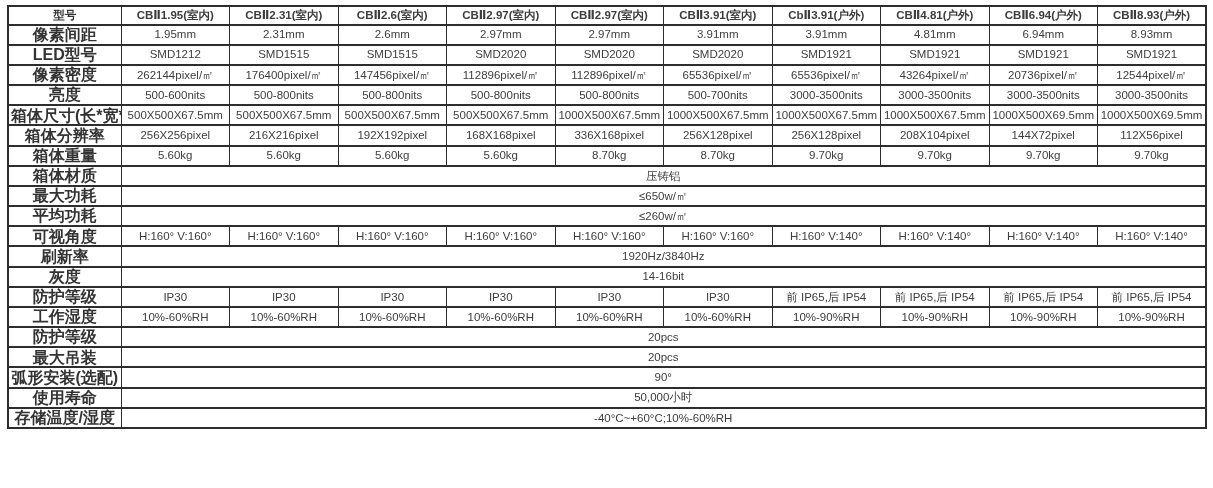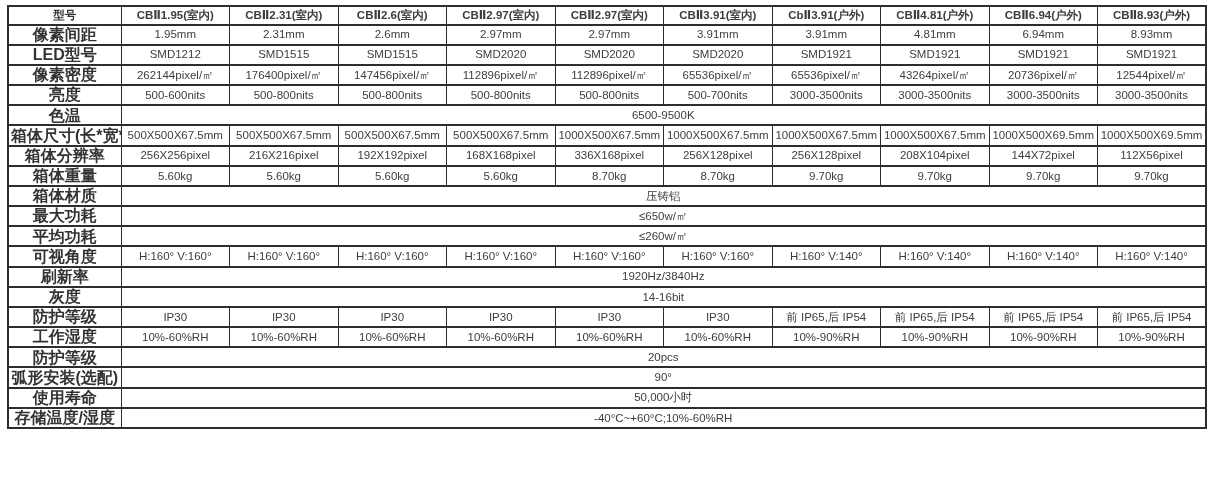--- a/index.html
+++ b/index.html
@@ -127,24 +127,20 @@
           <td>500-800nits</td>
           <td>500-800nits</td>
           <td>500-800nits</td>
           <td>500-700nits</td>
           <td>3000-3500nits</td>
           <td>3000-3500nits</td>
           <td>3000-3500nits</td>
           <td>3000-3500nits</td>
         </tr>
         <tr>
-          <td class="label-cell">色温</td>
-          <td colspan="10">6500-9500K</td>
-        </tr>
-        <tr>
           <td class="label-cell">箱体尺寸(长*宽*高)</td>
           <td>500X500X67.5mm</td>
           <td>500X500X67.5mm</td>
           <td>500X500X67.5mm</td>
           <td>500X500X67.5mm</td>
           <td>1000X500X67.5mm</td>
           <td>1000X500X67.5mm</td>
           <td>1000X500X67.5mm</td>
           <td>1000X500X67.5mm</td>
           <td>1000X500X69.5mm</td>
@@ -233,20 +229,24 @@
           <td>10%-90%RH</td>
           <td>10%-90%RH</td>
           <td>10%-90%RH</td>
           <td>10%-90%RH</td>
         </tr>
         <tr>
           <td class="label-cell">防护等级</td>
           <td colspan="10">20pcs</td>
         </tr>
         <tr>
+          <td class="label-cell">最大吊装</td>
+          <td colspan="10">20pcs</td>
+        </tr>
+        <tr>
           <td class="label-cell">弧形安装(选配)</td>
           <td colspan="10">90°</td>
         </tr>
         <tr>
           <td class="label-cell">使用寿命</td>
           <td colspan="10">50,000小时</td>
         </tr>
         <tr>
           <td class="label-cell">存储温度/湿度</td>
           <td colspan="10">-40°C~+60°C;10%-60%RH</td>

